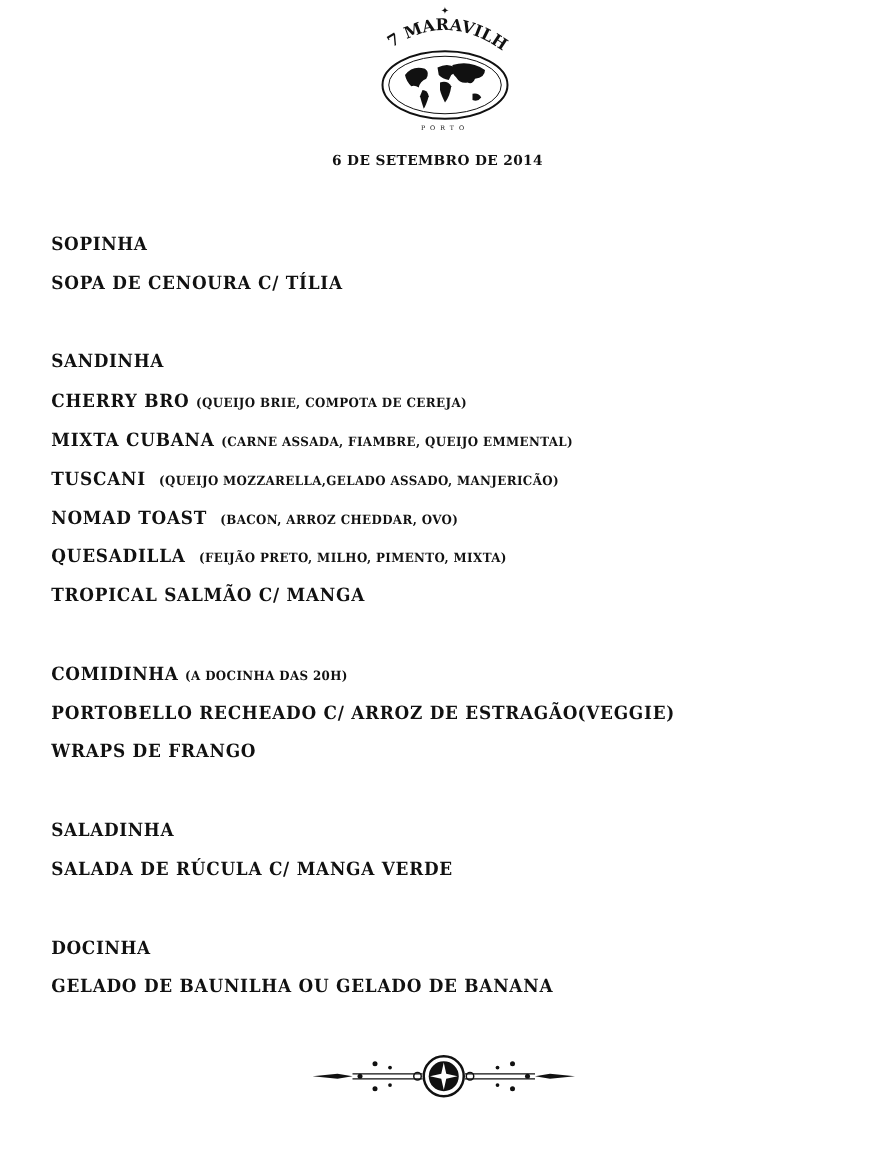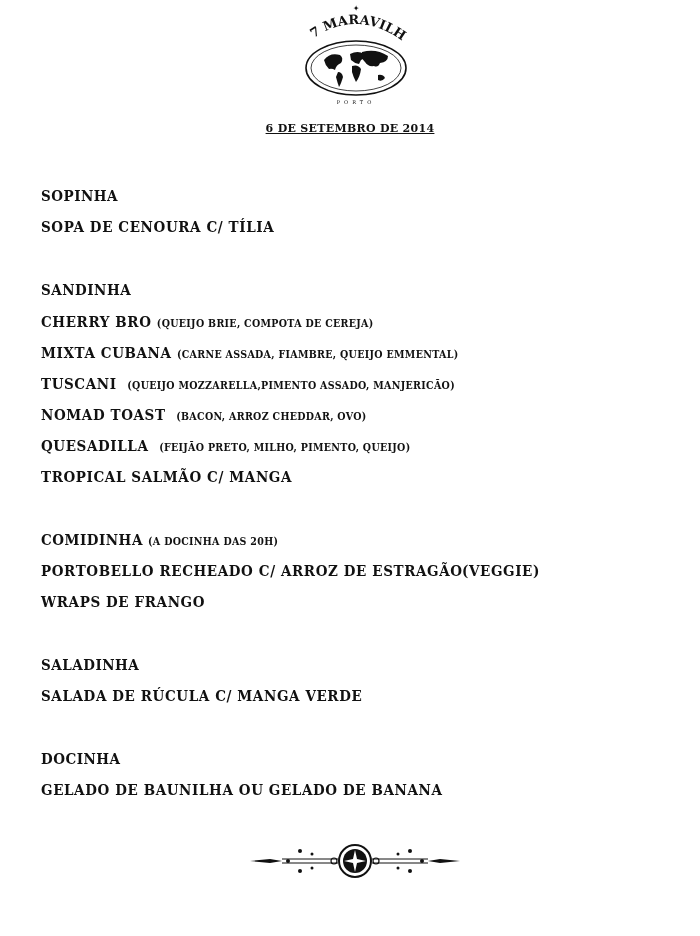--- a/index.html
+++ b/index.html
@@ -1,20 +1,20 @@
 <!DOCTYPE html>
 <html><head>
 <meta charset="utf-8">
 <style>
   html,body{margin:0;padding:0;background:#fff;}
   body{width:700px;height:936px;position:relative;overflow:hidden;color:#111;
        font-family:"DejaVu Serif","Liberation Serif",serif;}
   .logo{position:absolute;left:300px;top:2px;width:112px;height:108px;}
   .date{position:absolute;left:0;width:700px;top:122px;text-align:center;
-        font-weight:bold;font-size:11px;letter-spacing:0.3px;text-decoration:underline;}
+        font-weight:bold;font-size:11px;letter-spacing:0.3px;}
   .line{position:absolute;left:41px;white-space:nowrap;font-weight:bold;
         font-size:13.5px;letter-spacing:0.6px;transform:scaleY(1.08);transform-origin:left top;}
   .head{font-size:13.5px;font-weight:900;letter-spacing:0.5px;}
   .note{font-size:9.5px;letter-spacing:0.3px;}
   .veg{position:absolute;left:462px;}
   .orn{position:absolute;left:250px;top:843px;width:210px;height:36px;}
 </style>
 </head>
 <body>
 
@@ -38,23 +38,23 @@
 </svg>
 
 <div class="date">6 DE SETEMBRO DE 2014</div>
 
 <div class="line head" style="top:187px">SOPINHA</div>
 <div class="line" style="top:218px"><span>SOPA DE CENOURA C/ TÍLIA</span></div>
 
 <div class="line head" style="top:281px">SANDINHA</div>
 <div class="line" style="top:313px"><span>CHERRY BRO</span> <span class="note">(QUEIJO BRIE, COMPOTA DE CEREJA)</span></div>
 <div class="line" style="top:344px"><span>MIXTA CUBANA</span> <span class="note">(CARNE ASSADA, FIAMBRE, QUEIJO EMMENTAL)</span></div>
-<div class="line" style="top:375px"><span>TUSCANI</span>&nbsp; <span class="note">(QUEIJO MOZZARELLA,PIMENTO ASSADO, MANJERICÃO)</span></div>
+<div class="line" style="top:375px"><span>TUSCANI</span>&nbsp; <span class="note">(QUEIJO MOZZARELLA,GELADO ASSADO, MANJERICÃO)</span></div>
 <div class="line" style="top:406px"><span>NOMAD TOAST</span>&nbsp; <span class="note">(BACON, ARROZ CHEDDAR, OVO)</span></div>
-<div class="line" style="top:437px"><span>QUESADILLA</span>&nbsp; <span class="note">(FEIJÃO PRETO, MILHO, PIMENTO, QUEIJO)</span></div>
+<div class="line" style="top:437px"><span>QUESADILLA</span>&nbsp; <span class="note">(FEIJÃO PRETO, MILHO, PIMENTO, MIXTA)</span></div>
 <div class="line" style="top:468px"><span>TROPICAL SALMÃO C/ MANGA</span></div>
 
 <div class="line head" style="top:531px"><span>COMIDINHA</span> <span class="note">(A DOCINHA DAS 20H)</span></div>
 <div class="line" style="top:562px"><span>PORTOBELLO RECHEADO C/ ARROZ DE ESTRAGÃO</span></div>
 <div class="line veg" style="top:562px">(VEGGIE)</div>
 <div class="line" style="top:593px"><span>WRAPS DE FRANGO</span></div>
 
 <div class="line head" style="top:656px">SALADINHA</div>
 <div class="line" style="top:687px"><span>SALADA DE RÚCULA C/ MANGA VERDE</span></div>
 

